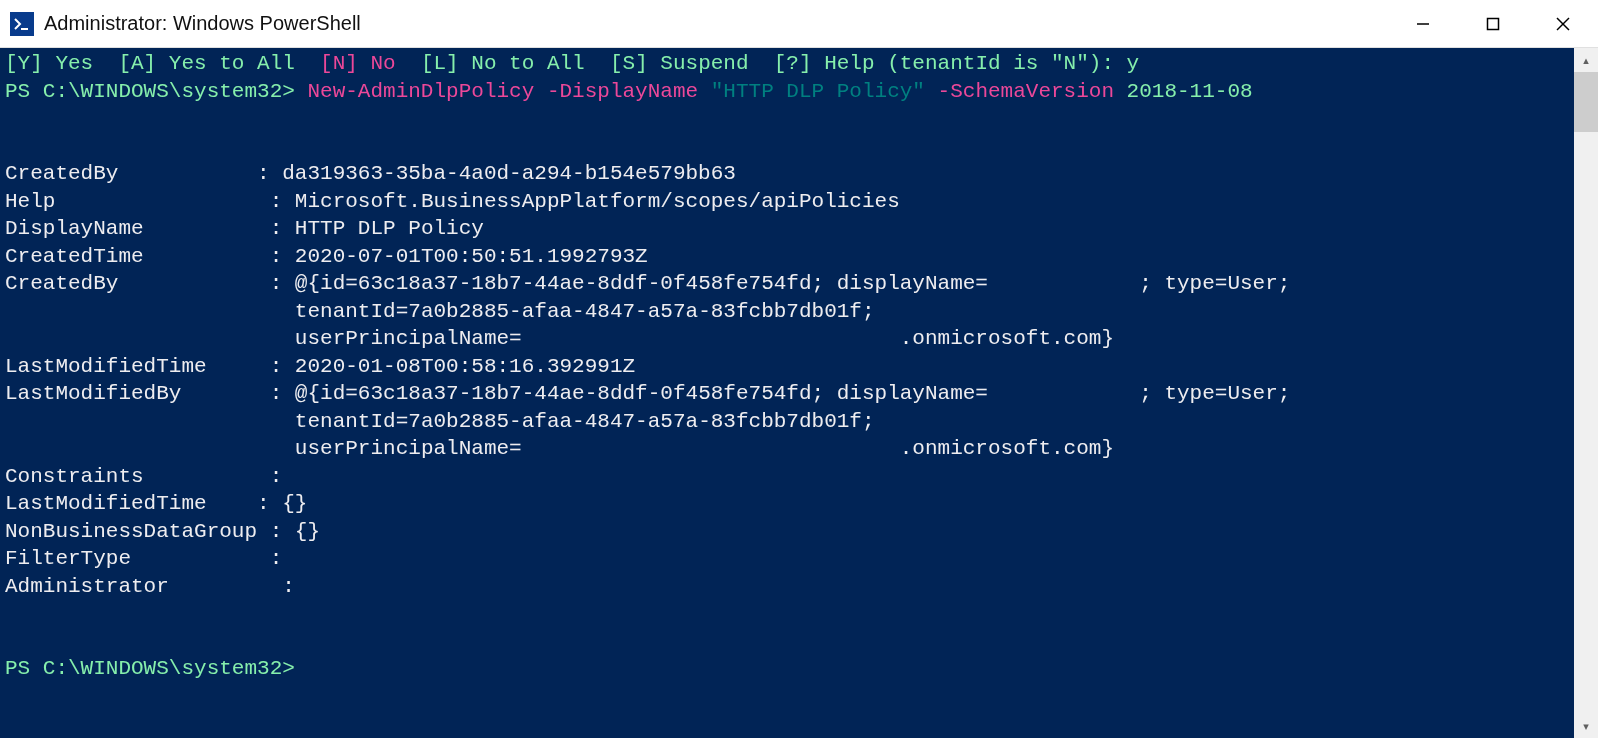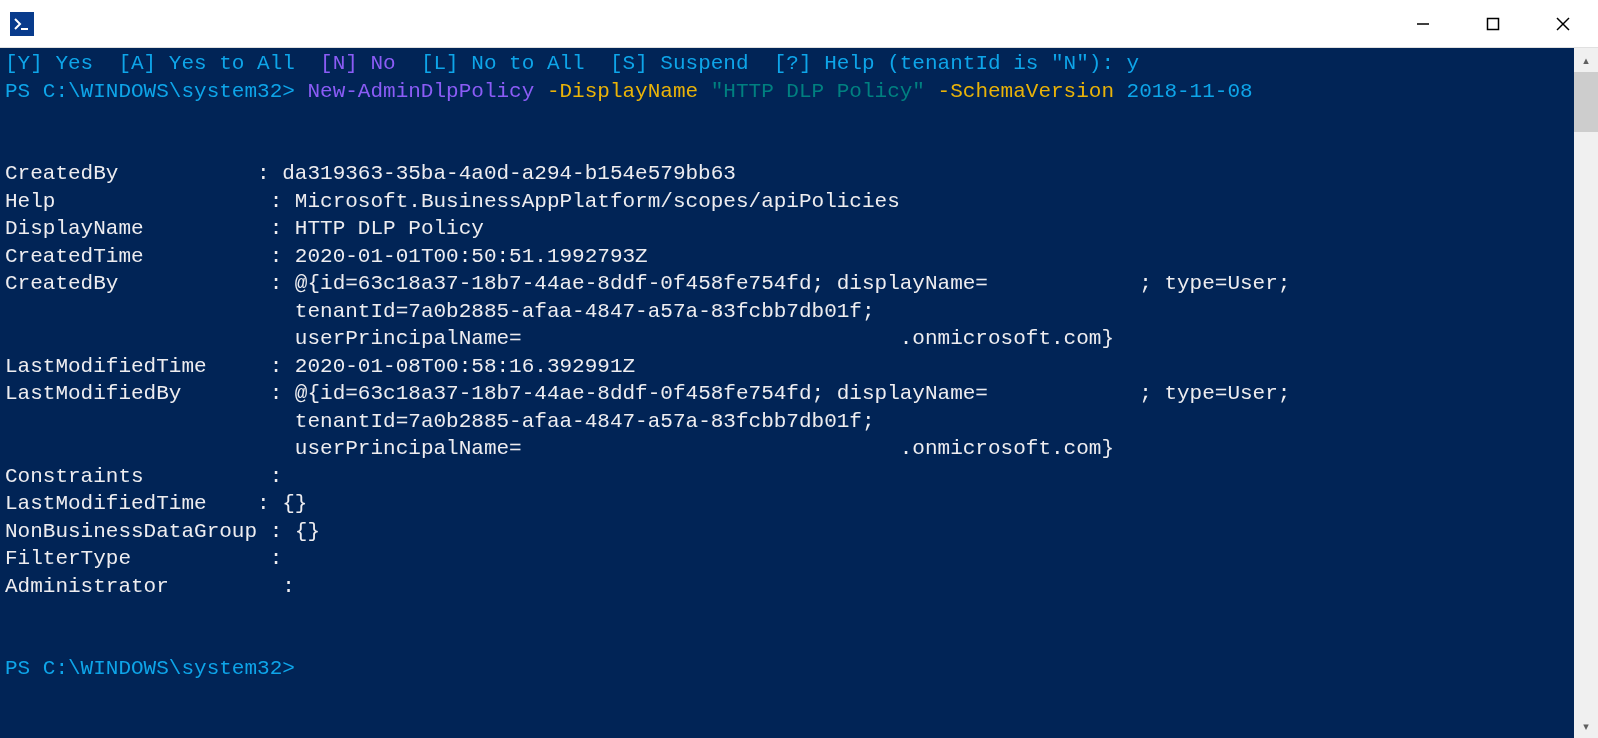--- a/index.html
+++ b/index.html
@@ -85,35 +85,36 @@
       font-size: 11px;
     }
     .scroll-down { position: absolute; bottom: 0; }
     .scroll-thumb {
       position: absolute;
       top: 24px;
       width: 24px;
       height: 60px;
       background: #cdcdcd;
     }
-    .c-white { color: #0ea5e9; text-align: right; }
-    .c-yellow { color: #8b5cf6; }
-    .c-gray { color: #eab308; }
+    .c-white { color: #86efac; text-align: right; }
+    .c-yellow { color: #ec4899; }
+    .c-gray { color: #ec4899; }
     .c-teal { color: #008080; }
   </style>
 </head>
 <body>
 
 <div class="titlebar">
   <div class="titlebar-icon">
     <svg width="18" height="14" viewBox="0 0 18 14">
       <path d="M2 2 L7 7 L2 12" stroke="#fff" stroke-width="2" fill="none"></path>
       <path d="M8 12 L15 12" stroke="#fff" stroke-width="2"></path>
     </svg>
   </div>
+  <div class="titlebar-text">Administrator: Windows PowerShell</div>
   <div class="win-controls">
     <div class="win-btn">
       <svg width="16" height="16">
           <line x1="2" y1="8" x2="14" y2="8"></line>
         </svg>
     </div>
     <div class="win-btn">
       <svg width="14" height="14">
           <rect x="1.5" y="1.5" width="11" height="11"></rect>
         </svg>
@@ -128,21 +129,21 @@
 </div>
 
 <div class="console-area">
   <div class="console"><span class="c-white">[Y] Yes  [A] Yes to All  </span><span class="c-yellow">[N] No</span><span class="c-white">  [L] No to All  [S] Suspend  [?] Help (tenantId is "N"): y</span>
 <span class="c-white">PS C:\WINDOWS\system32&gt; </span><span class="c-yellow">New-AdminDlpPolicy </span><span class="c-gray">-DisplayName </span><span class="c-teal">"HTTP DLP Policy" </span><span class="c-gray">-SchemaVersion </span><span class="c-white">2018-11-08</span>
 
 
 <span>CreatedBy           : </span><span>da319363-35ba-4a0d-a294-b154e579bb63</span>
 <span>Help                 : </span><span>Microsoft.BusinessAppPlatform/scopes/apiPolicies</span>
 <span>DisplayName          : </span><span>HTTP DLP Policy</span>
-<span>CreatedTime          : </span><span>2020-01-01T00:50:51.1992793Z</span>
+<span>CreatedTime          : </span><span>2020-07-01T00:50:51.1992793Z</span>
 <span>CreatedBy            : </span><span>@{id=63c18a37-18b7-44ae-8ddf-0f458fe754fd; displayName=            ; type=User;</span>
 <span>                       </span><span>tenantId=7a0b2885-afaa-4847-a57a-83fcbb7db01f;</span>
 <span>                       </span><span>userPrincipalName=                              .onmicrosoft.com}</span>
 <span>LastModifiedTime     : </span><span>2020-01-08T00:58:16.392991Z</span>
 <span>LastModifiedBy       : </span><span>@{id=63c18a37-18b7-44ae-8ddf-0f458fe754fd; displayName=            ; type=User;</span>
 <span>                       </span><span>tenantId=7a0b2885-afaa-4847-a57a-83fcbb7db01f;</span>
 <span>                       </span><span>userPrincipalName=                              .onmicrosoft.com}</span>
 <span>Constraints          :</span><span></span>
 <span>LastModifiedTime    : </span><span>{}</span>
 <span>NonBusinessDataGroup : </span><span>{}</span>

